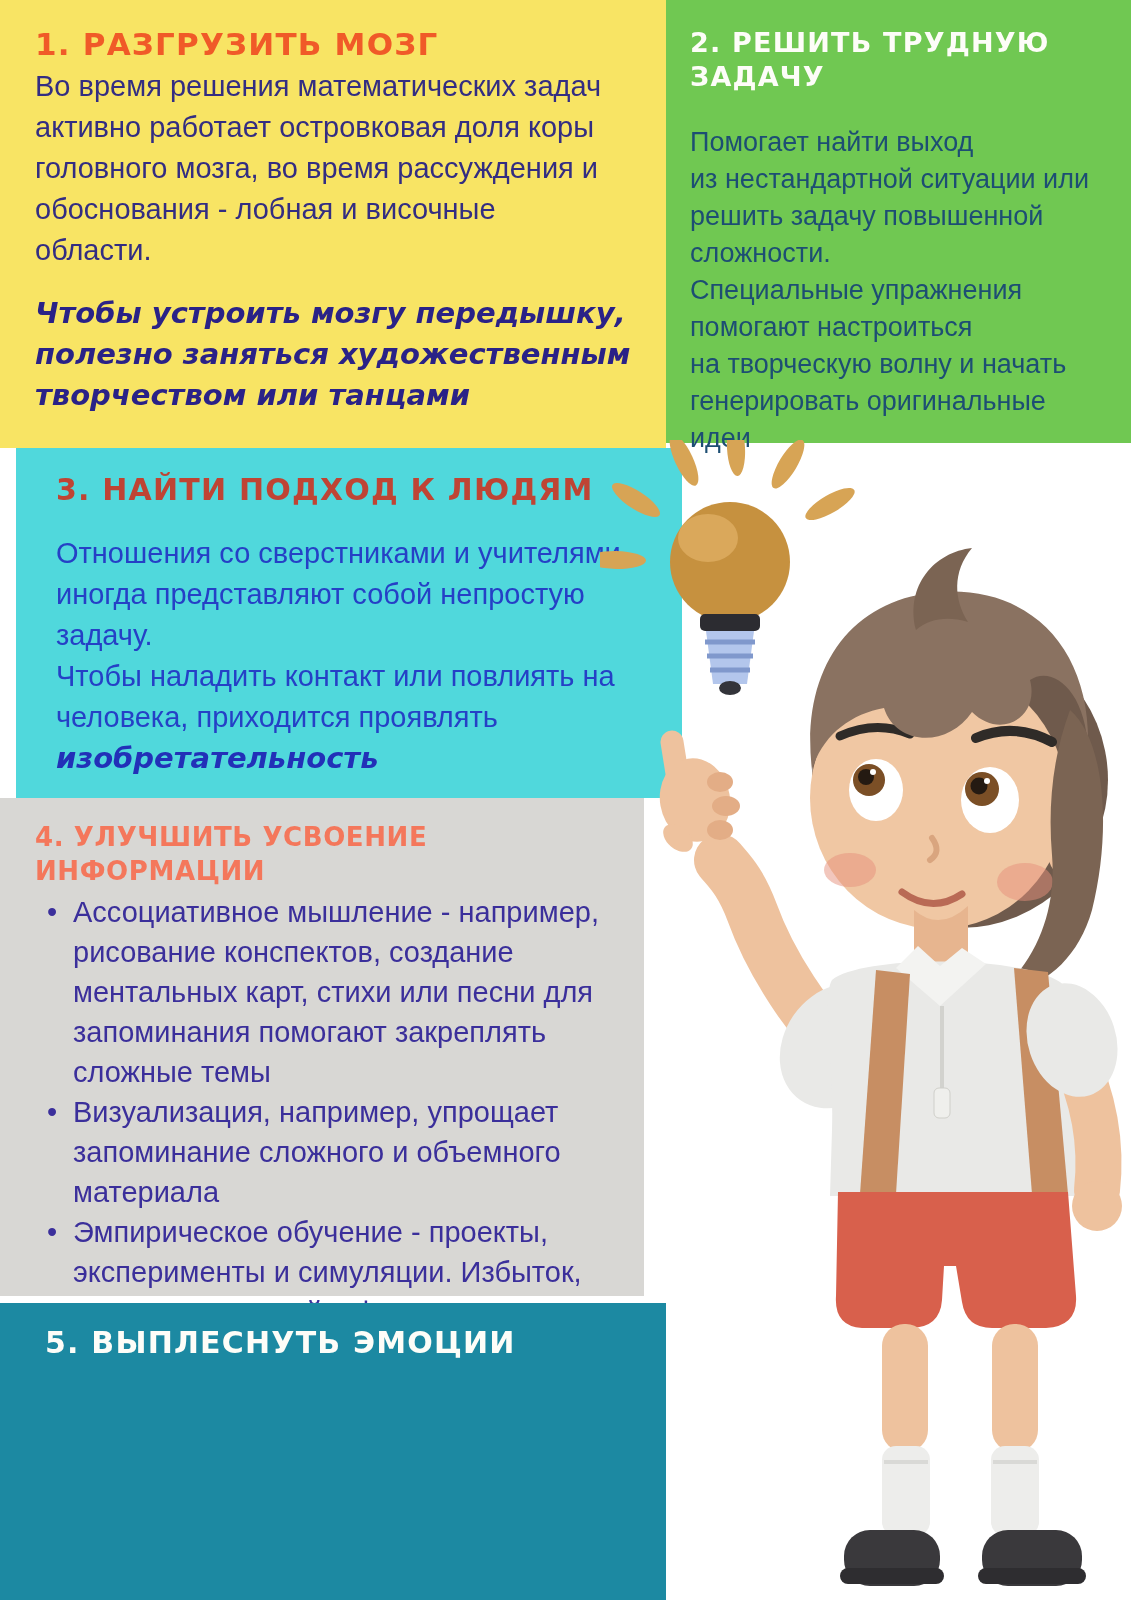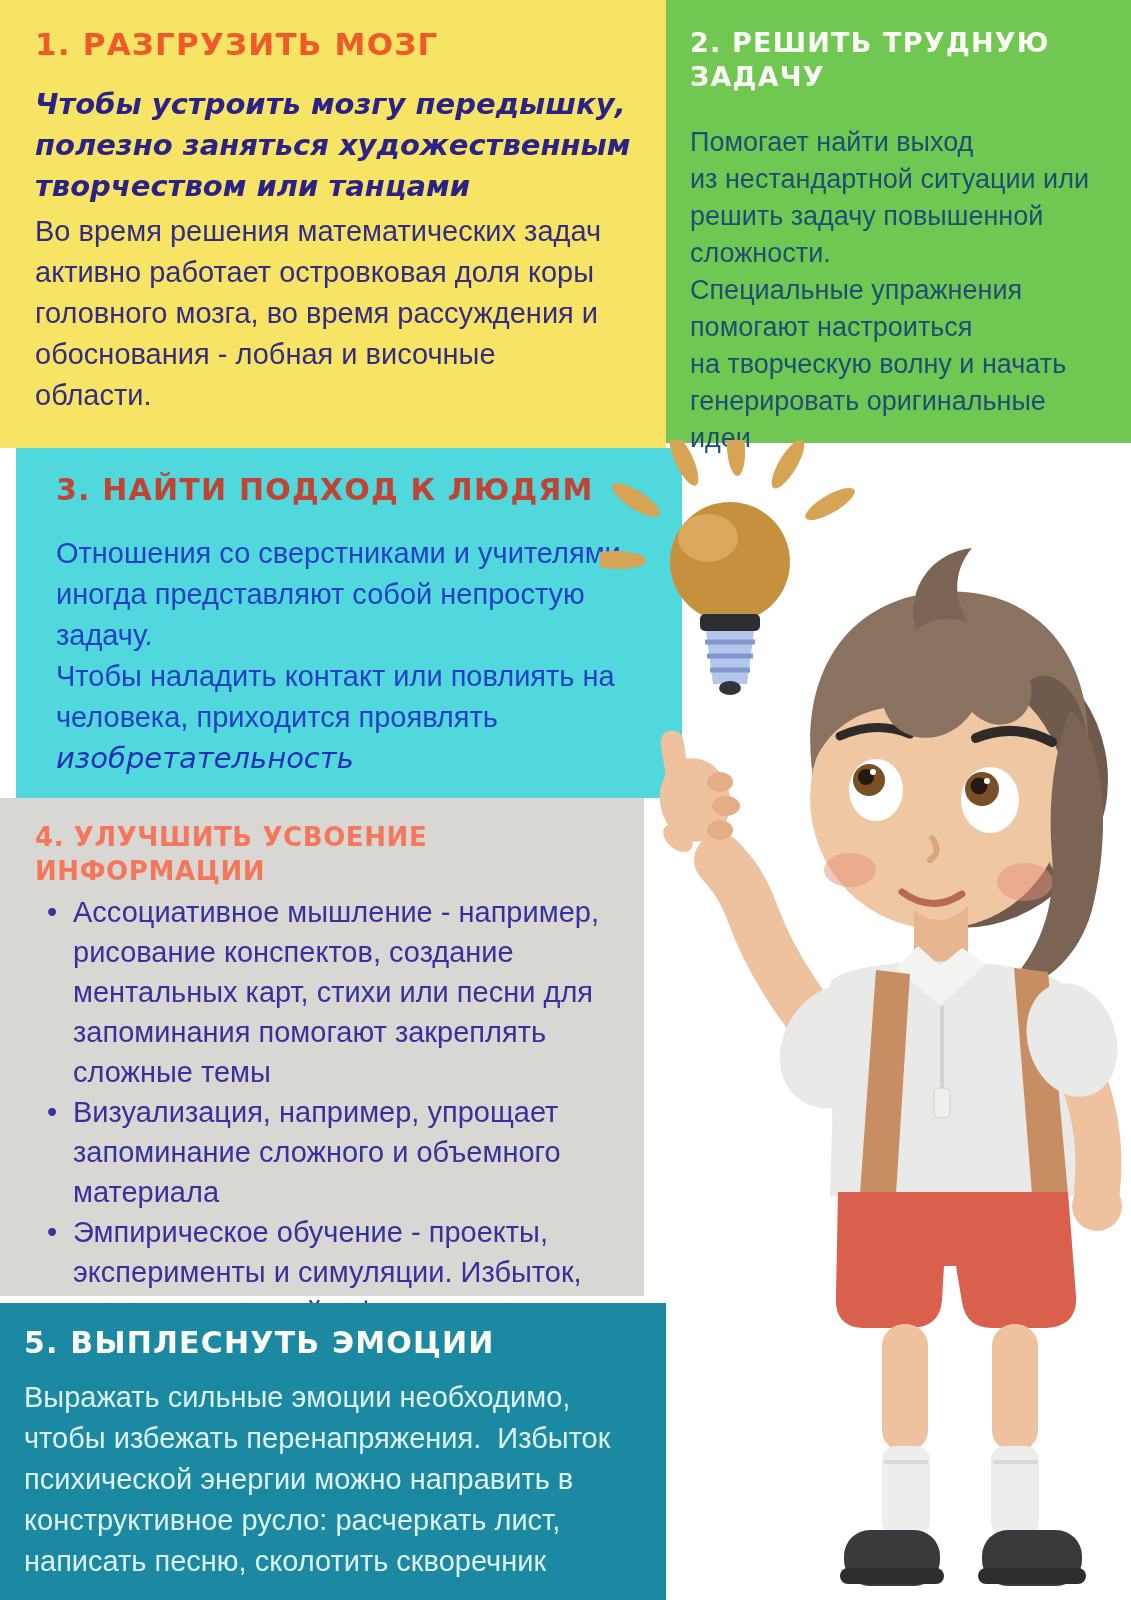--- a/index.html
+++ b/index.html
@@ -3,57 +3,57 @@
 <meta charset="utf-8">
 <style>
   html,body{margin:0;padding:0;}
   .poster{position:relative;width:1131px;height:1600px;background:#ffffff;overflow:hidden;
           font-family:"Liberation Sans",sans-serif;}
   .block{position:absolute;box-sizing:border-box;}
   .sec1{left:0;top:0;width:666px;height:448px;background:var(--yellow_bg,#f8e464);padding:26px 18px 16px 35px;}
   .sec2{left:666px;top:0;width:465px;height:443px;background:var(--green_bg,#70c852);padding:26px 10px 0 24px;}
   .sec3{left:0;top:448px;width:666px;height:350px;background:var(--cyan_bg,#50d8dc);padding:24px 10px 0 40px;margin-left:16px;}
   .sec4{left:0;top:798px;width:644px;height:498px;background:var(--gray_bg,#d8d7d4);padding:22px 10px 0 35px;}
-  .sec5{left:0;top:1303px;width:666px;height:297px;background:var(--teal_bg,#1c89a2);padding:22px 10px 0 24px;}
+  .sec5{left:0;top:1303px;width:666px;height:297px;background:var(--teal_bg,#1c89a2);padding:22px 10px 0 45px;}
   .sec-title{font-family:"DejaVu Sans",sans-serif;font-weight:bold;letter-spacing:1.2px;margin:0;}
   .t1{color:var(--orange_title,#f05a28);font-size:31px;line-height:36px;}
   .t2{color:var(--white_title,#fdfdf8);font-size:27px;line-height:34px;}
   .t3{color:var(--brick_title,#bf4434);font-size:30px;line-height:36px;}
   .t4{color:var(--salmon_title,#f4775b);font-size:26px;line-height:34px;letter-spacing:0.6px;}
   .t5{color:var(--white_title,#fdfdf8);font-size:30px;line-height:36px;}
   .body{white-space:pre-line;margin:0;}
   .b1{color:var(--indigo_text,#332d82);font-size:29px;line-height:41px;margin-top:4px;}
   .h1{color:var(--indigo_bold,#2a2287);font-size:29px;line-height:41px;margin-top:22px;
       font-weight:bold;font-style:italic;font-family:"DejaVu Sans",sans-serif;}
   .b2{color:var(--navy_text,#1d4e73);font-size:27px;line-height:37px;margin-top:30px;}
   .b3{color:var(--blue_text,#2540c6);font-size:29px;line-height:41px;margin-top:25px;}
-  .s3-strong{display:block;color:var(--blue_bold,#2230b8);font-weight:normal;font-style:italic;
+  .s3-strong{display:block;color:var(--blue_bold,#2230b8);font-weight:bold;font-style:italic;
       font-family:"DejaVu Sans",sans-serif;}
   .b5{color:var(--light_text,#ddf3f5);font-size:29px;line-height:41px;margin-top:16px;}
   .bullets{list-style:none;margin:4px 0 0 0;padding:0;}
   .bullets li{display:flex;color:var(--purple_text,#3b2f9b);font-size:29px;line-height:40px;}
   .bullets .dot{width:26px;flex:0 0 26px;margin-left:12px;}
   .bullets .btxt{white-space:pre-line;flex:1;}
   .illu{position:absolute;left:600px;top:440px;width:531px;height:1160px;z-index:5;pointer-events:none;}
 </style>
 </head>
 <body>
 
 <div class="poster">
 
   <section class="block sec1">
     <h2 class="sec-title t1">1. РАЗГРУЗИТЬ МОЗГ</h2>
-    <p class="body h1">Чтобы устроить мозгу передышку,
-полезно заняться художественным
-творчеством или танцами</p>
     <p class="body b1">Во время решения математических задач
 активно работает островковая доля коры
 головного мозга, во время рассуждения и
 обоснования - лобная и височные
 области.</p>
+    <p class="body h1">Чтобы устроить мозгу передышку,
+полезно заняться художественным
+творчеством или танцами</p>
   </section>
 
   <section class="block sec2">
     <h2 class="sec-title t2">2. РЕШИТЬ ТРУДНУЮ ЗАДАЧУ</h2>
     <p class="body b2">Помогает найти выход
 из нестандартной ситуации или
 решить задачу повышенной
 сложности.
 Специальные упражнения
 помогают настроиться
@@ -92,25 +92,20 @@
         <span class="dot">•</span>
         <span class="btxt">Эмпирическое обучение - проекты,
 эксперименты и симуляции. Избыток,
 создание моделей в физике или химии</span>
       </li>
     </ul>
   </section>
 
   <section class="block sec5">
     <h2 class="sec-title t5">5. ВЫПЛЕСНУТЬ ЭМОЦИИ</h2>
-    <p class="body b5">Выражать сильные эмоции необходимо,
-чтобы избежать перенапряжения.&nbsp; Избыток
-психической энергии можно направить в
-конструктивное русло: расчеркать лист,
-написать песню, сколотить скворечник</p>
   </section>
 
   <svg class="illu" viewBox="0 0 531 1160" aria-hidden="true">
     <g>
       <ellipse cx="16" cy="120" rx="30" ry="9" fill="#d7a455" transform="rotate(1 16 120)"></ellipse>
       <ellipse cx="36" cy="60" rx="28" ry="9" fill="#d7a455" transform="rotate(33 36 60)"></ellipse>
       <ellipse cx="84" cy="20" rx="28" ry="9" fill="#d7a455" transform="rotate(65 84 20)"></ellipse>
       <ellipse cx="136" cy="8" rx="28" ry="9" fill="#d7a455" transform="rotate(87 136 8)"></ellipse>
       <ellipse cx="188" cy="24" rx="28" ry="9" fill="#d7a455" transform="rotate(-59 188 24)"></ellipse>
       <ellipse cx="230" cy="64" rx="28" ry="9" fill="#d7a455" transform="rotate(-30 230 64)"></ellipse>

